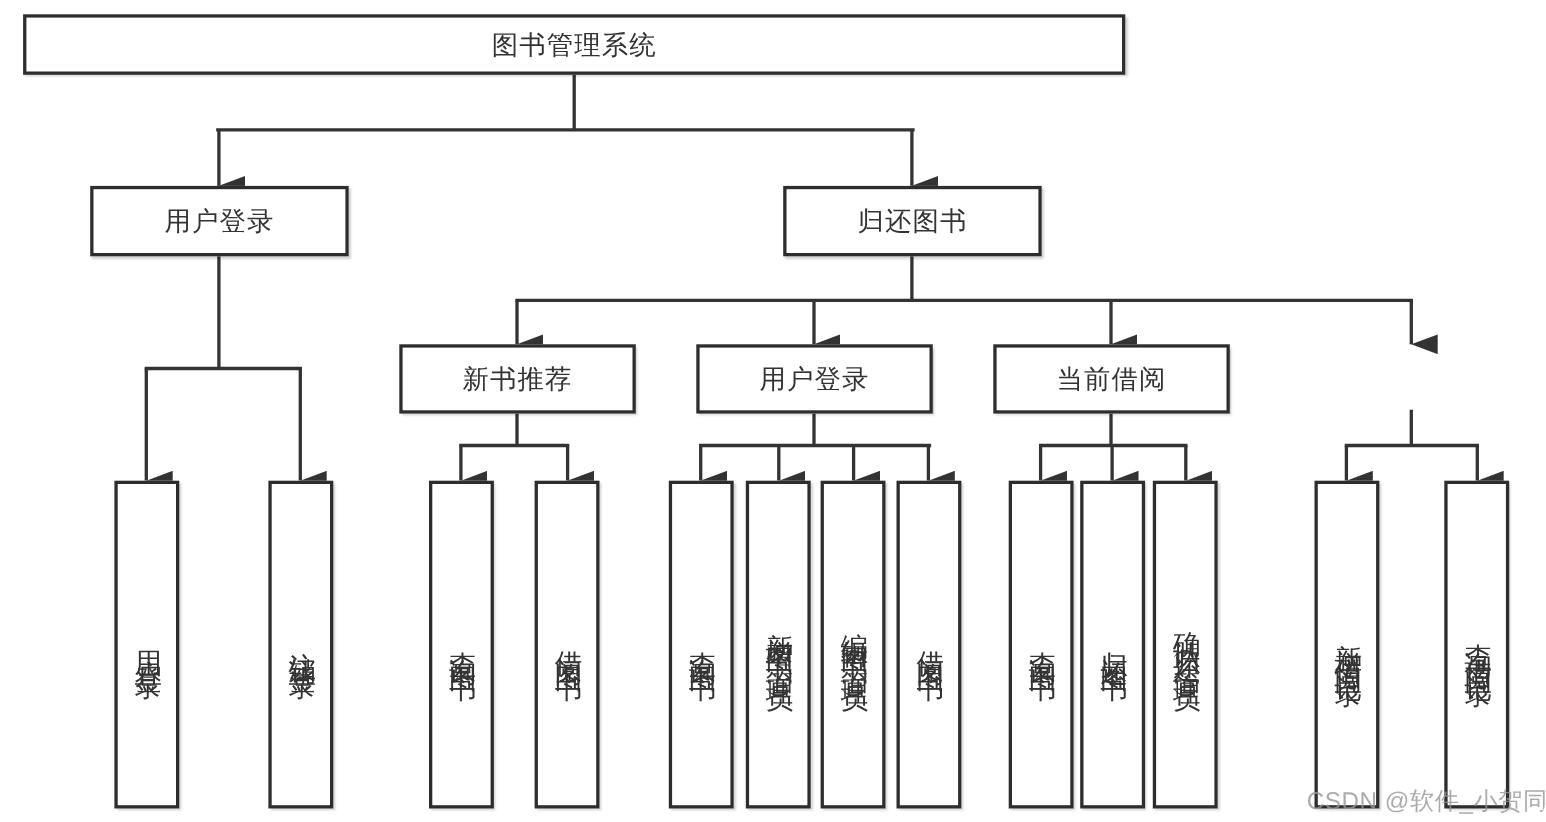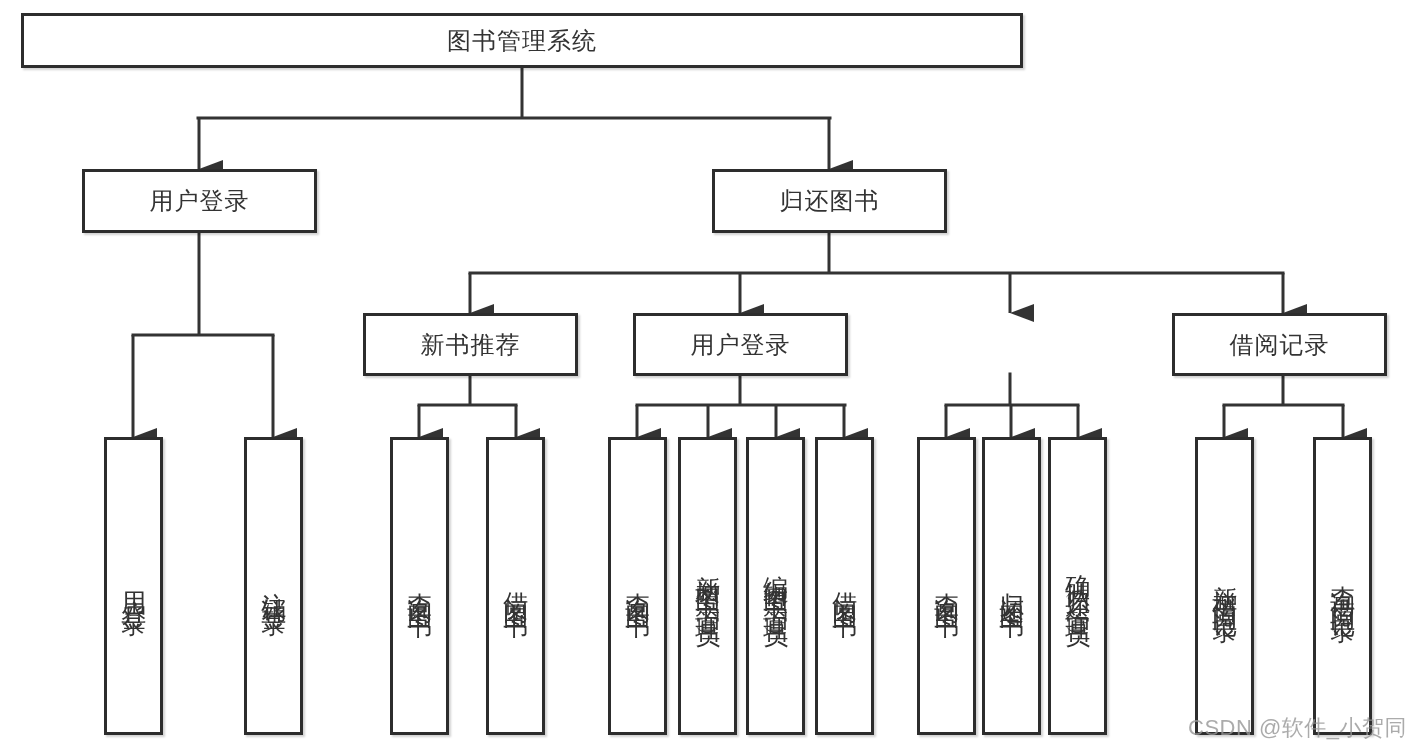--- a/index.html
+++ b/index.html
@@ -81,21 +81,21 @@
     <path d="M1343 405 V437" fill="none" stroke="#333333" stroke-width="3" marker-end="url(#arw)"></path>
   </svg>
 
   <div class="node" style="left:21px;top:13px;width:1002px;height:55px">图书管理系统</div>
 
   <div class="node" style="left:82px;top:169px;width:235px;height:64px">用户登录</div>
   <div class="node" style="left:712px;top:169px;width:235px;height:64px">归还图书</div>
 
   <div class="node" style="left:363px;top:313px;width:215px;height:63px">新书推荐</div>
   <div class="node" style="left:633px;top:313px;width:215px;height:63px">用户登录</div>
-  <div class="node" style="left:1172px;top:313px;width:215px;height:63px">借阅记录</div>
+  <div class="node" style="left:903px;top:313px;width:215px;height:63px">当前借阅</div>
 
   <div class="node vnode" style="left:104px;top:437px;width:59px;height:298px">
       <span>用户登录</span>
     </div>
   <div class="node vnode" style="left:244px;top:437px;width:59px;height:298px">
       <span>注销登录</span>
     </div>
 
   <div class="node vnode" style="left:390px;top:437px;width:59px;height:298px">
       <span>查询图书</span>

